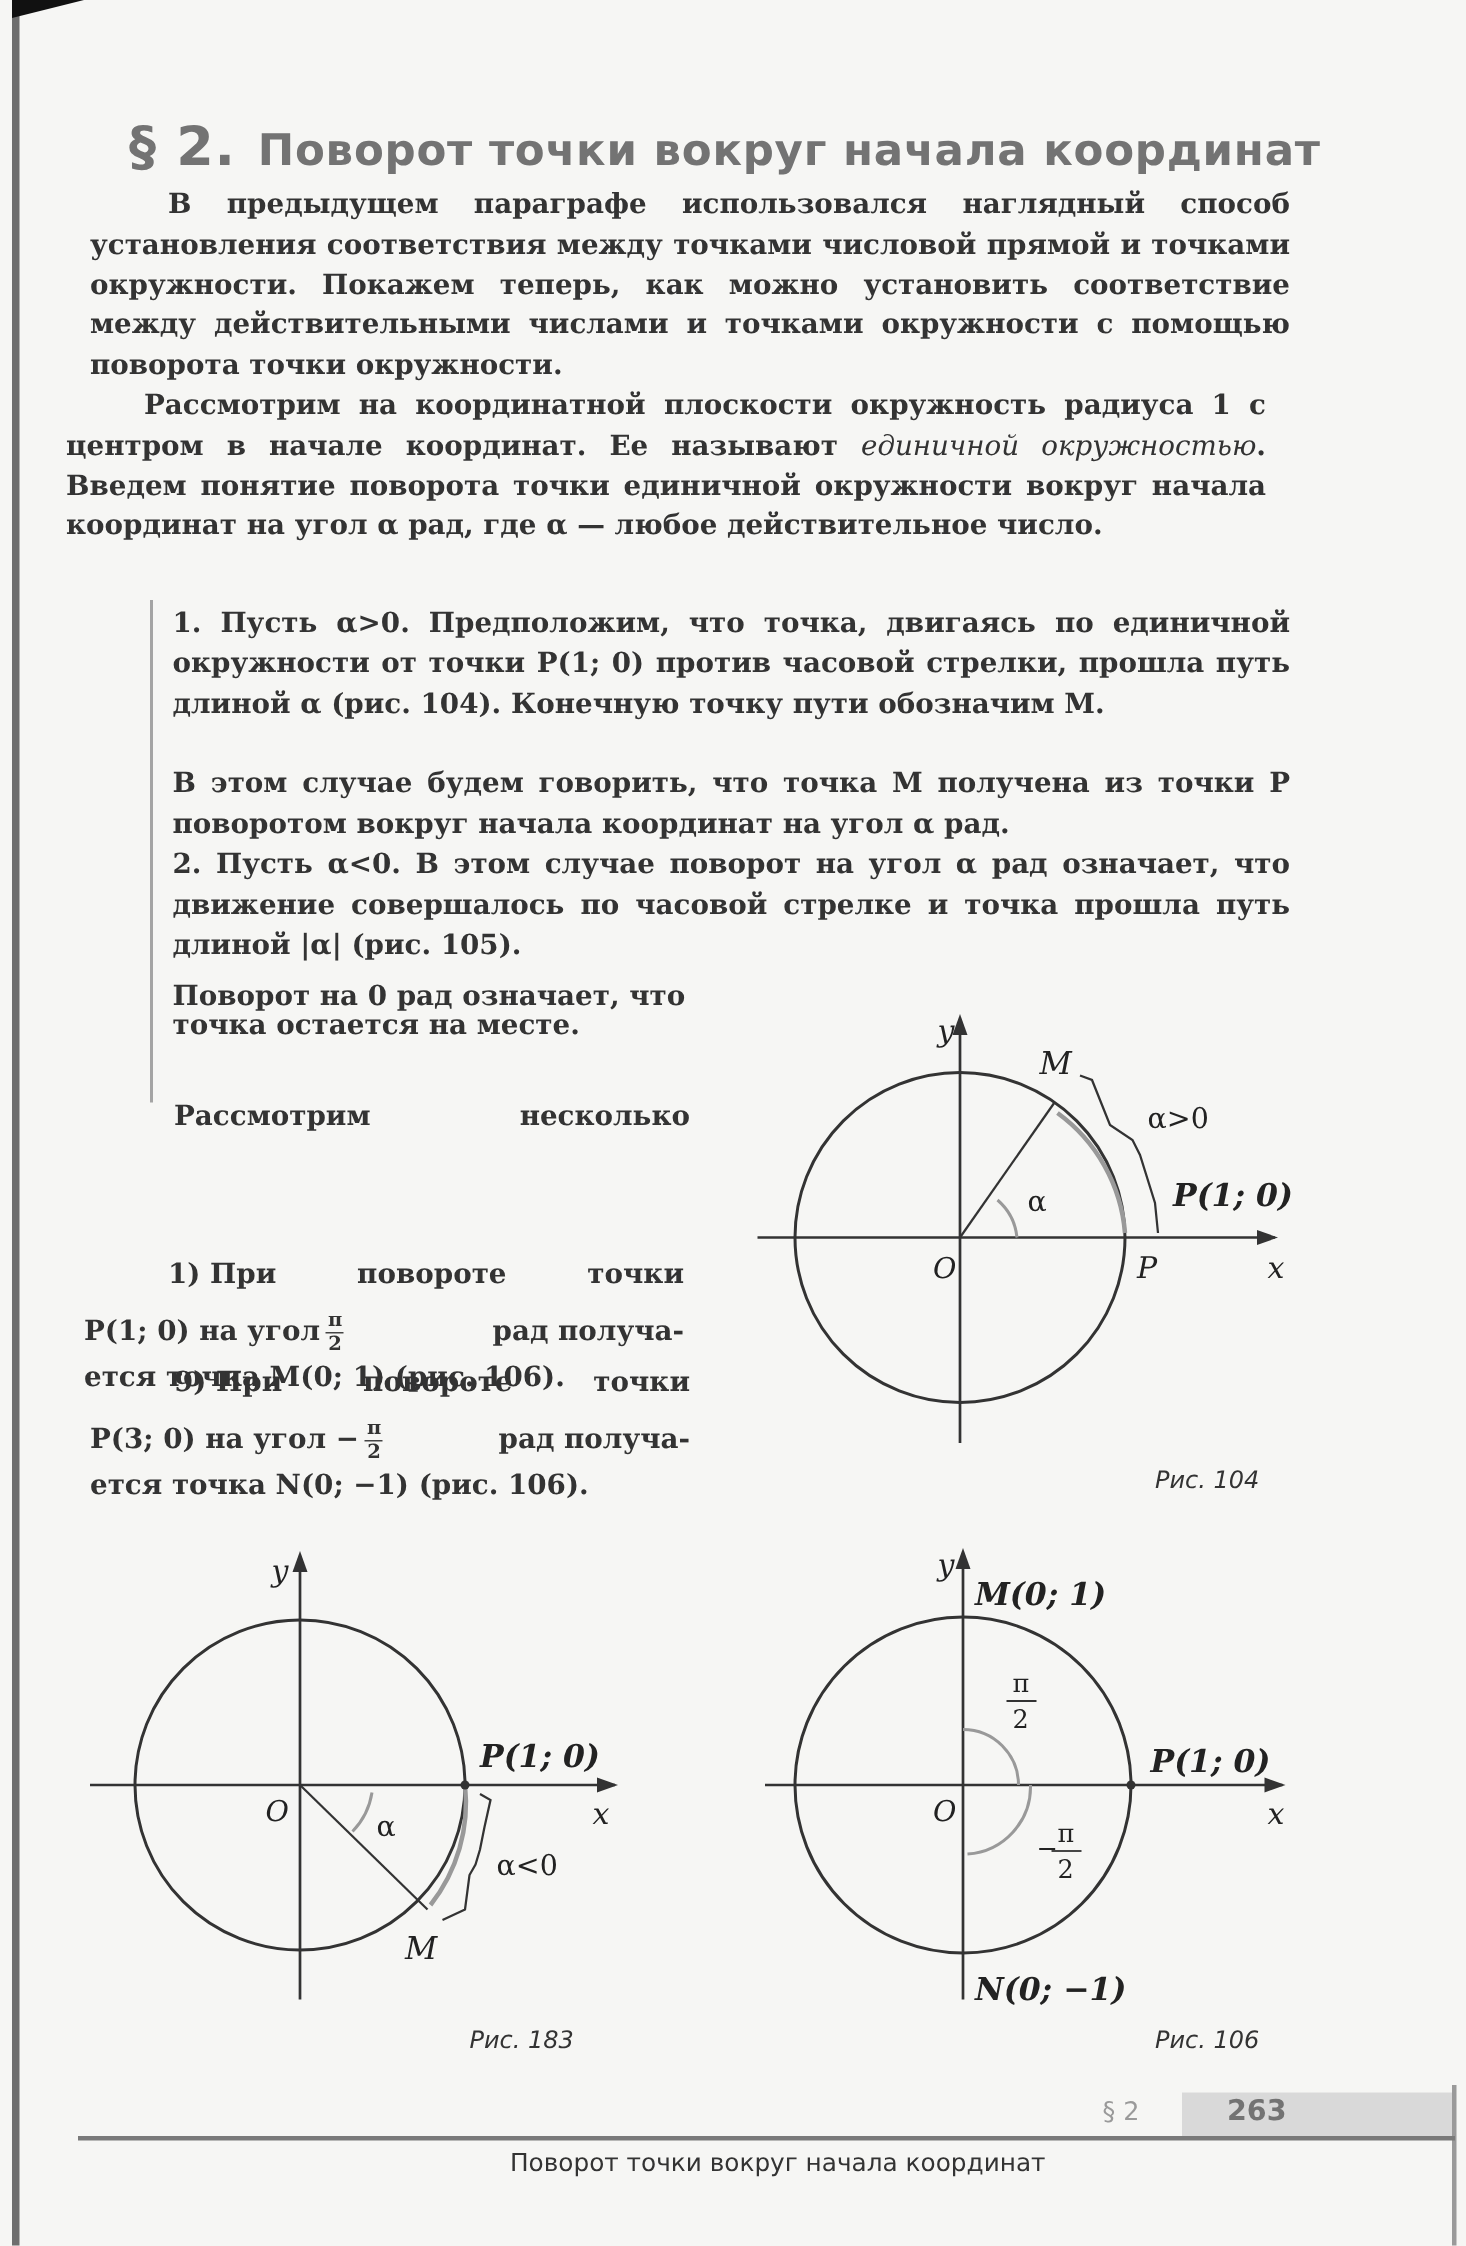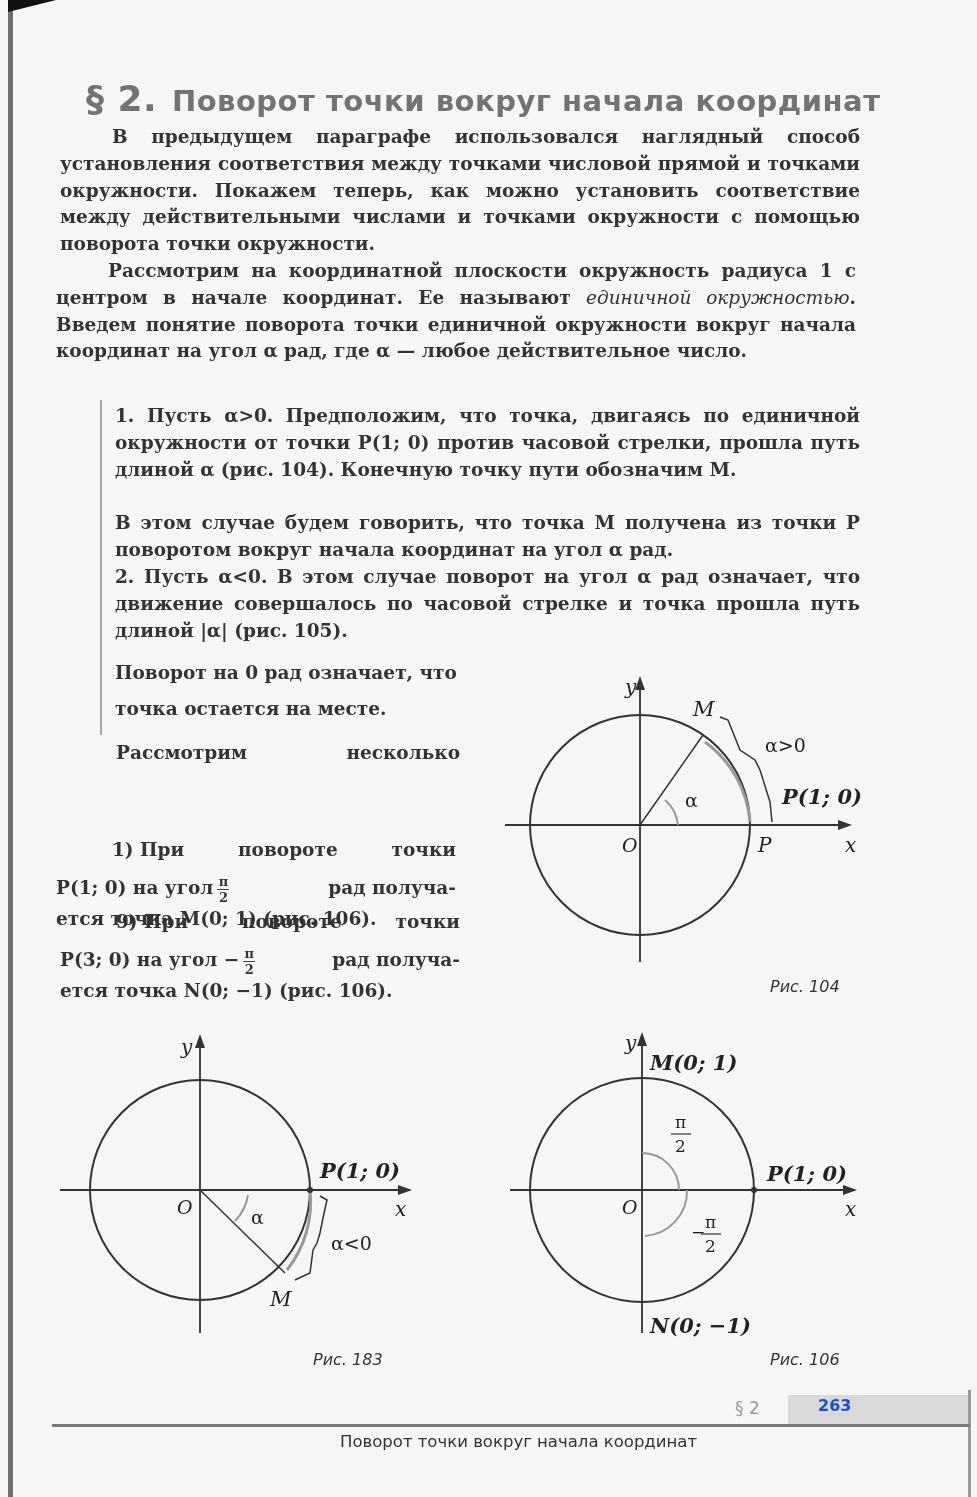--- a/index.html
+++ b/index.html
@@ -22,50 +22,50 @@
     margin-left: 14px;
   }
   .title .num { font-size: 36px; margin-right: 4px; }
 
   .para {
     position: absolute; font-size: 18.5px; line-height: 26.8px;
     text-align: justify; font-weight: bold; color: #333;
   }
   .para .ind { display: inline-block; width: 52px; }
   .p-intro1 { left: 60px; top: 124px; width: 800px; }
-  .p-intro2 { left: 56px; top: 258px; width: 800px; }
+  .p-intro2 { left: 44px; top: 258px; width: 800px; }
 
   .rule-block {
     position: absolute; left: 100px; top: 400px; width: 760px; height: 335px;
     border-left: 2px solid #a4a4a4;
   }
   .p-case1 { left: 115px; top: 403px; width: 745px; }
   .p-case1b { left: 115px; top: 510px; width: 745px; }
   .p-case2 { left: 115px; top: 564px; width: 745px; }
 
-  .narrow { position: absolute; font-size: 18.5px; line-height: 36px; font-weight: bold; color: #333; }
+  .narrow { position: absolute; font-size: 18.5px; line-height: 19px; font-weight: bold; color: #333; }
   .n-zero { left: 115px; top: 655px; width: 345px; }
   .n-ex { left: 60px; top: 735px; width: 400px; }
   .n-ex1 { left: 56px; top: 795px; width: 400px; line-height: 38px; margin-top: 36px; }
   .n-ex2 { left: 60px; top: 903px; width: 400px; line-height: 38px; }
   .jrow { display: flex; justify-content: space-between; }
   .frac { display: inline-flex; flex-direction: column; align-items: center; vertical-align: middle;
     font-size: 13px; line-height: 13px; margin: 0 4px; }
   .frac .bar { border-top: 1px solid #444; width: 12px; margin: 1px 0; }
 
   .fig { position: absolute; }
   .fig svg { display: block; }
   .caption {
     position: absolute; font-family: "DejaVu Sans", "Liberation Sans", sans-serif;
     font-style: italic; font-size: 16px; color: #333;
   }
 
   .footer-num-box { position: absolute; left: 788px; top: 1395px; width: 180px; height: 30px; background: #d9d9d9; }
   .footer-num { position: absolute; left: 818px; top: 1396px;
-    font-family: "DejaVu Sans", "Liberation Sans", sans-serif; font-weight: bold; font-size: 16px; color: #1d4ed8; }
+    font-family: "DejaVu Sans", "Liberation Sans", sans-serif; font-weight: bold; font-size: 19px; color: #737373; }
   .footer-sec { position: absolute; left: 735px; top: 1398px;
     font-family: "DejaVu Sans", "Liberation Sans", sans-serif; font-size: 17px; color: #9a9a9a; }
   .footer-line { position: absolute; left: 52px; top: 1424px; width: 918px; height: 3px; background: #7a7a7a; }
   .footer-title { position: absolute; left: 340px; top: 1432px;
     font-family: "DejaVu Sans", "Liberation Sans", sans-serif; font-size: 16.5px; color: #333; }
 </style>
 </head>
 <body>
 
 <div class="left-edge"></div>

